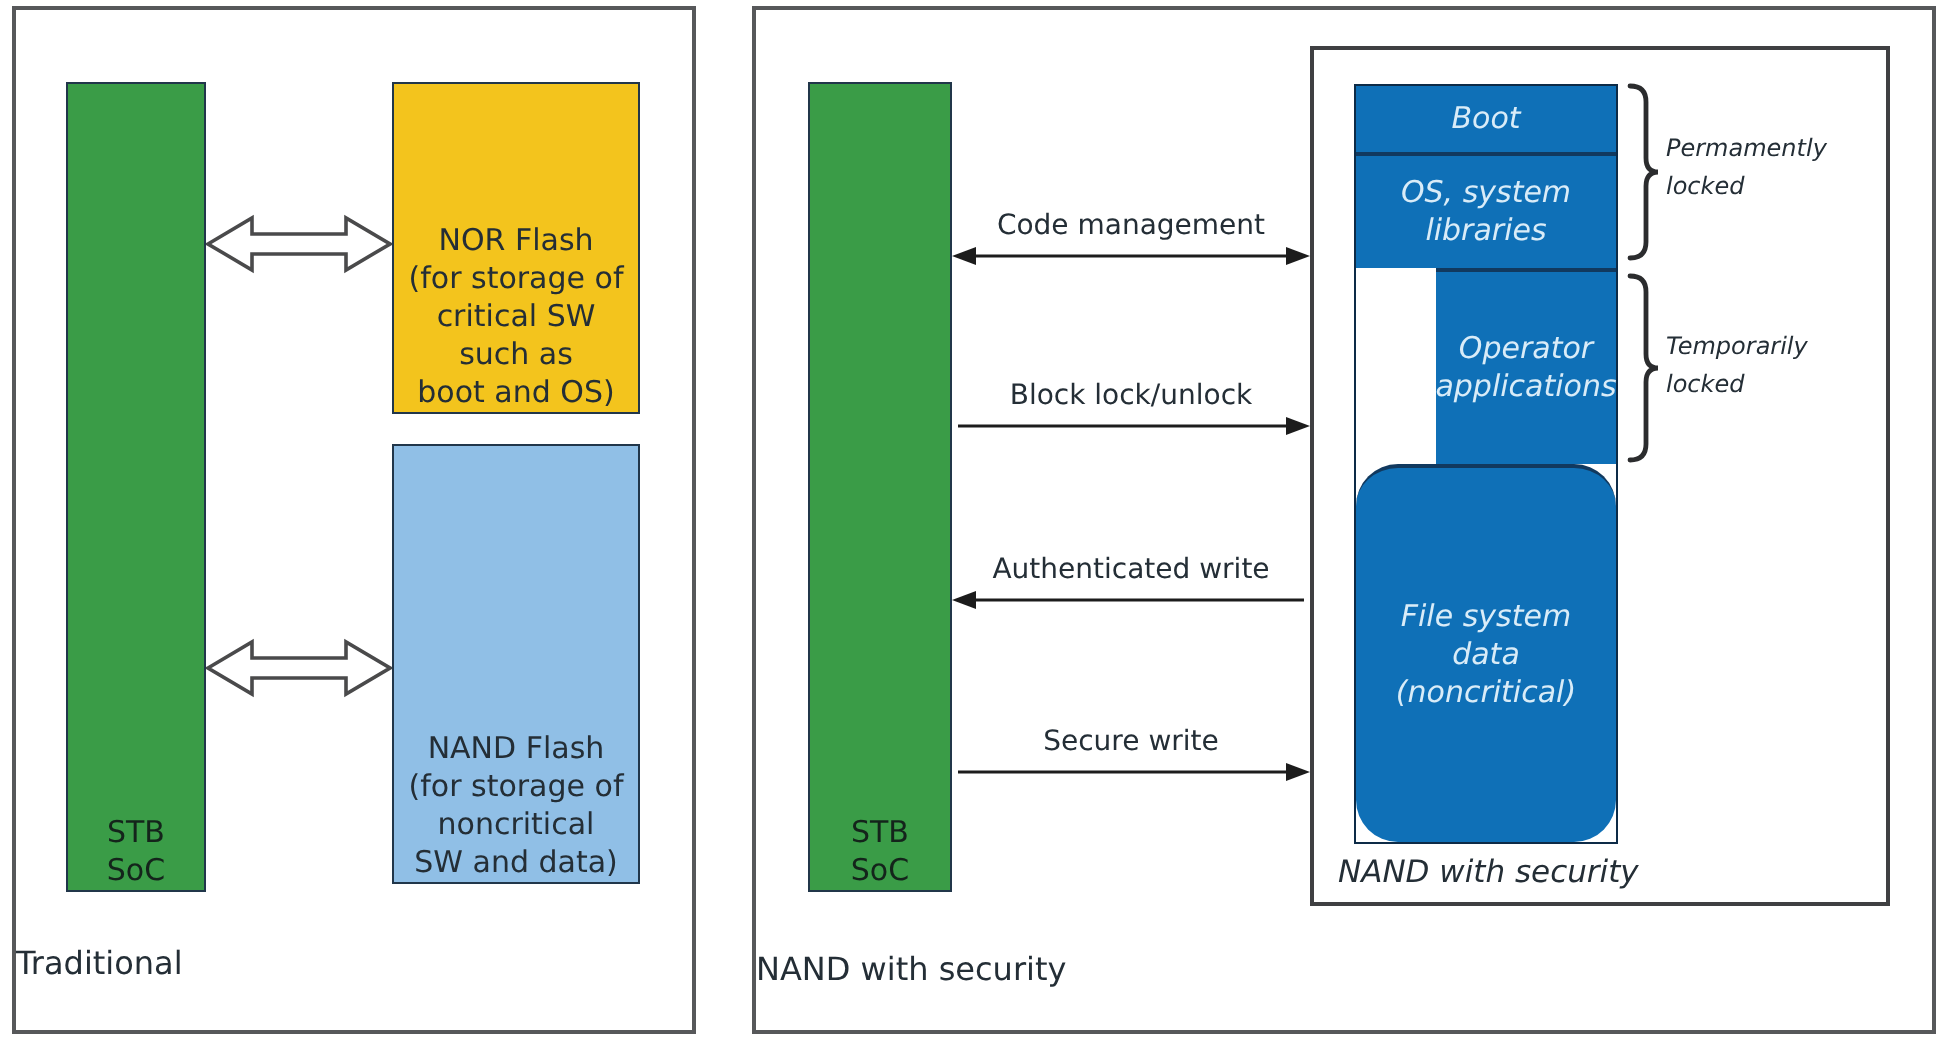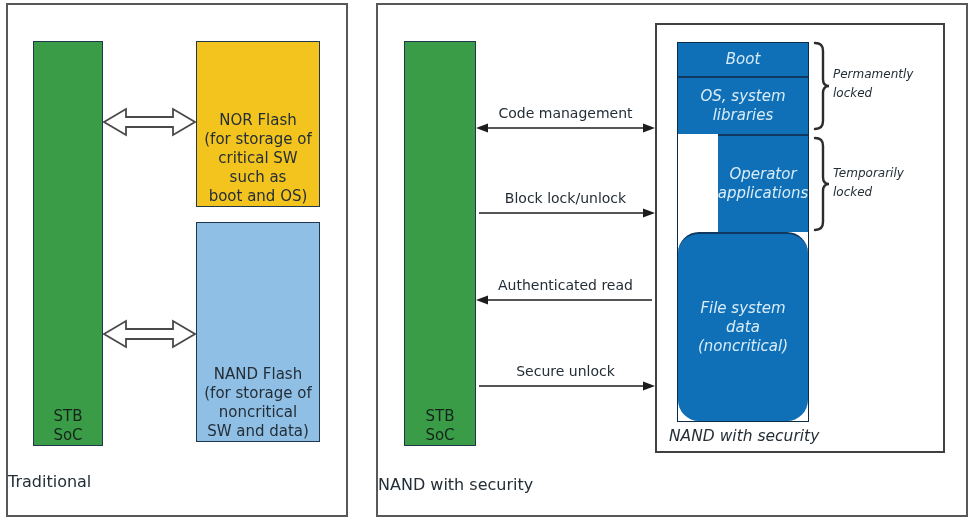--- a/index.html
+++ b/index.html
@@ -125,30 +125,30 @@
       <div class="arrow-row dir-right" style="top:185px;text-decoration:underline;">
         <div class="arrow-label">Block lock/unlock</div>
         <svg class="arrow-svg" width="179" height="10">
           <line x1="3" y1="5" x2="176" y2="5" stroke="#1c1c1c" stroke-width="1.6"></line>
           <polygon class="arrow-head-left" points="0,5 12,0.5 12,9.5" fill="#1c1c1c"></polygon>
           <polygon class="arrow-head-right" points="179,5 167,0.5 167,9.5" fill="#1c1c1c"></polygon>
         </svg>
       </div>
 
       <div class="arrow-row dir-left" style="top:272px;">
-        <div class="arrow-label">Authenticated read</div>
+        <div class="arrow-label">Authenticated write</div>
         <svg class="arrow-svg" width="179" height="10">
           <line x1="3" y1="5" x2="176" y2="5" stroke="#1c1c1c" stroke-width="1.6"></line>
           <polygon class="arrow-head-left" points="0,5 12,0.5 12,9.5" fill="#1c1c1c"></polygon>
           <polygon class="arrow-head-right" points="179,5 167,0.5 167,9.5" fill="#1c1c1c"></polygon>
         </svg>
       </div>
 
       <div class="arrow-row dir-right" style="top:358px;">
-        <div class="arrow-label">Secure unlock</div>
+        <div class="arrow-label">Secure write</div>
         <svg class="arrow-svg" width="179" height="10">
           <line x1="3" y1="5" x2="176" y2="5" stroke="#1c1c1c" stroke-width="1.6"></line>
           <polygon class="arrow-head-left" points="0,5 12,0.5 12,9.5" fill="#1c1c1c"></polygon>
           <polygon class="arrow-head-right" points="179,5 167,0.5 167,9.5" fill="#1c1c1c"></polygon>
         </svg>
       </div>
 
       <div class="nand-box">
         <div class="stack">
           <div class="section" style="height:33px;">

